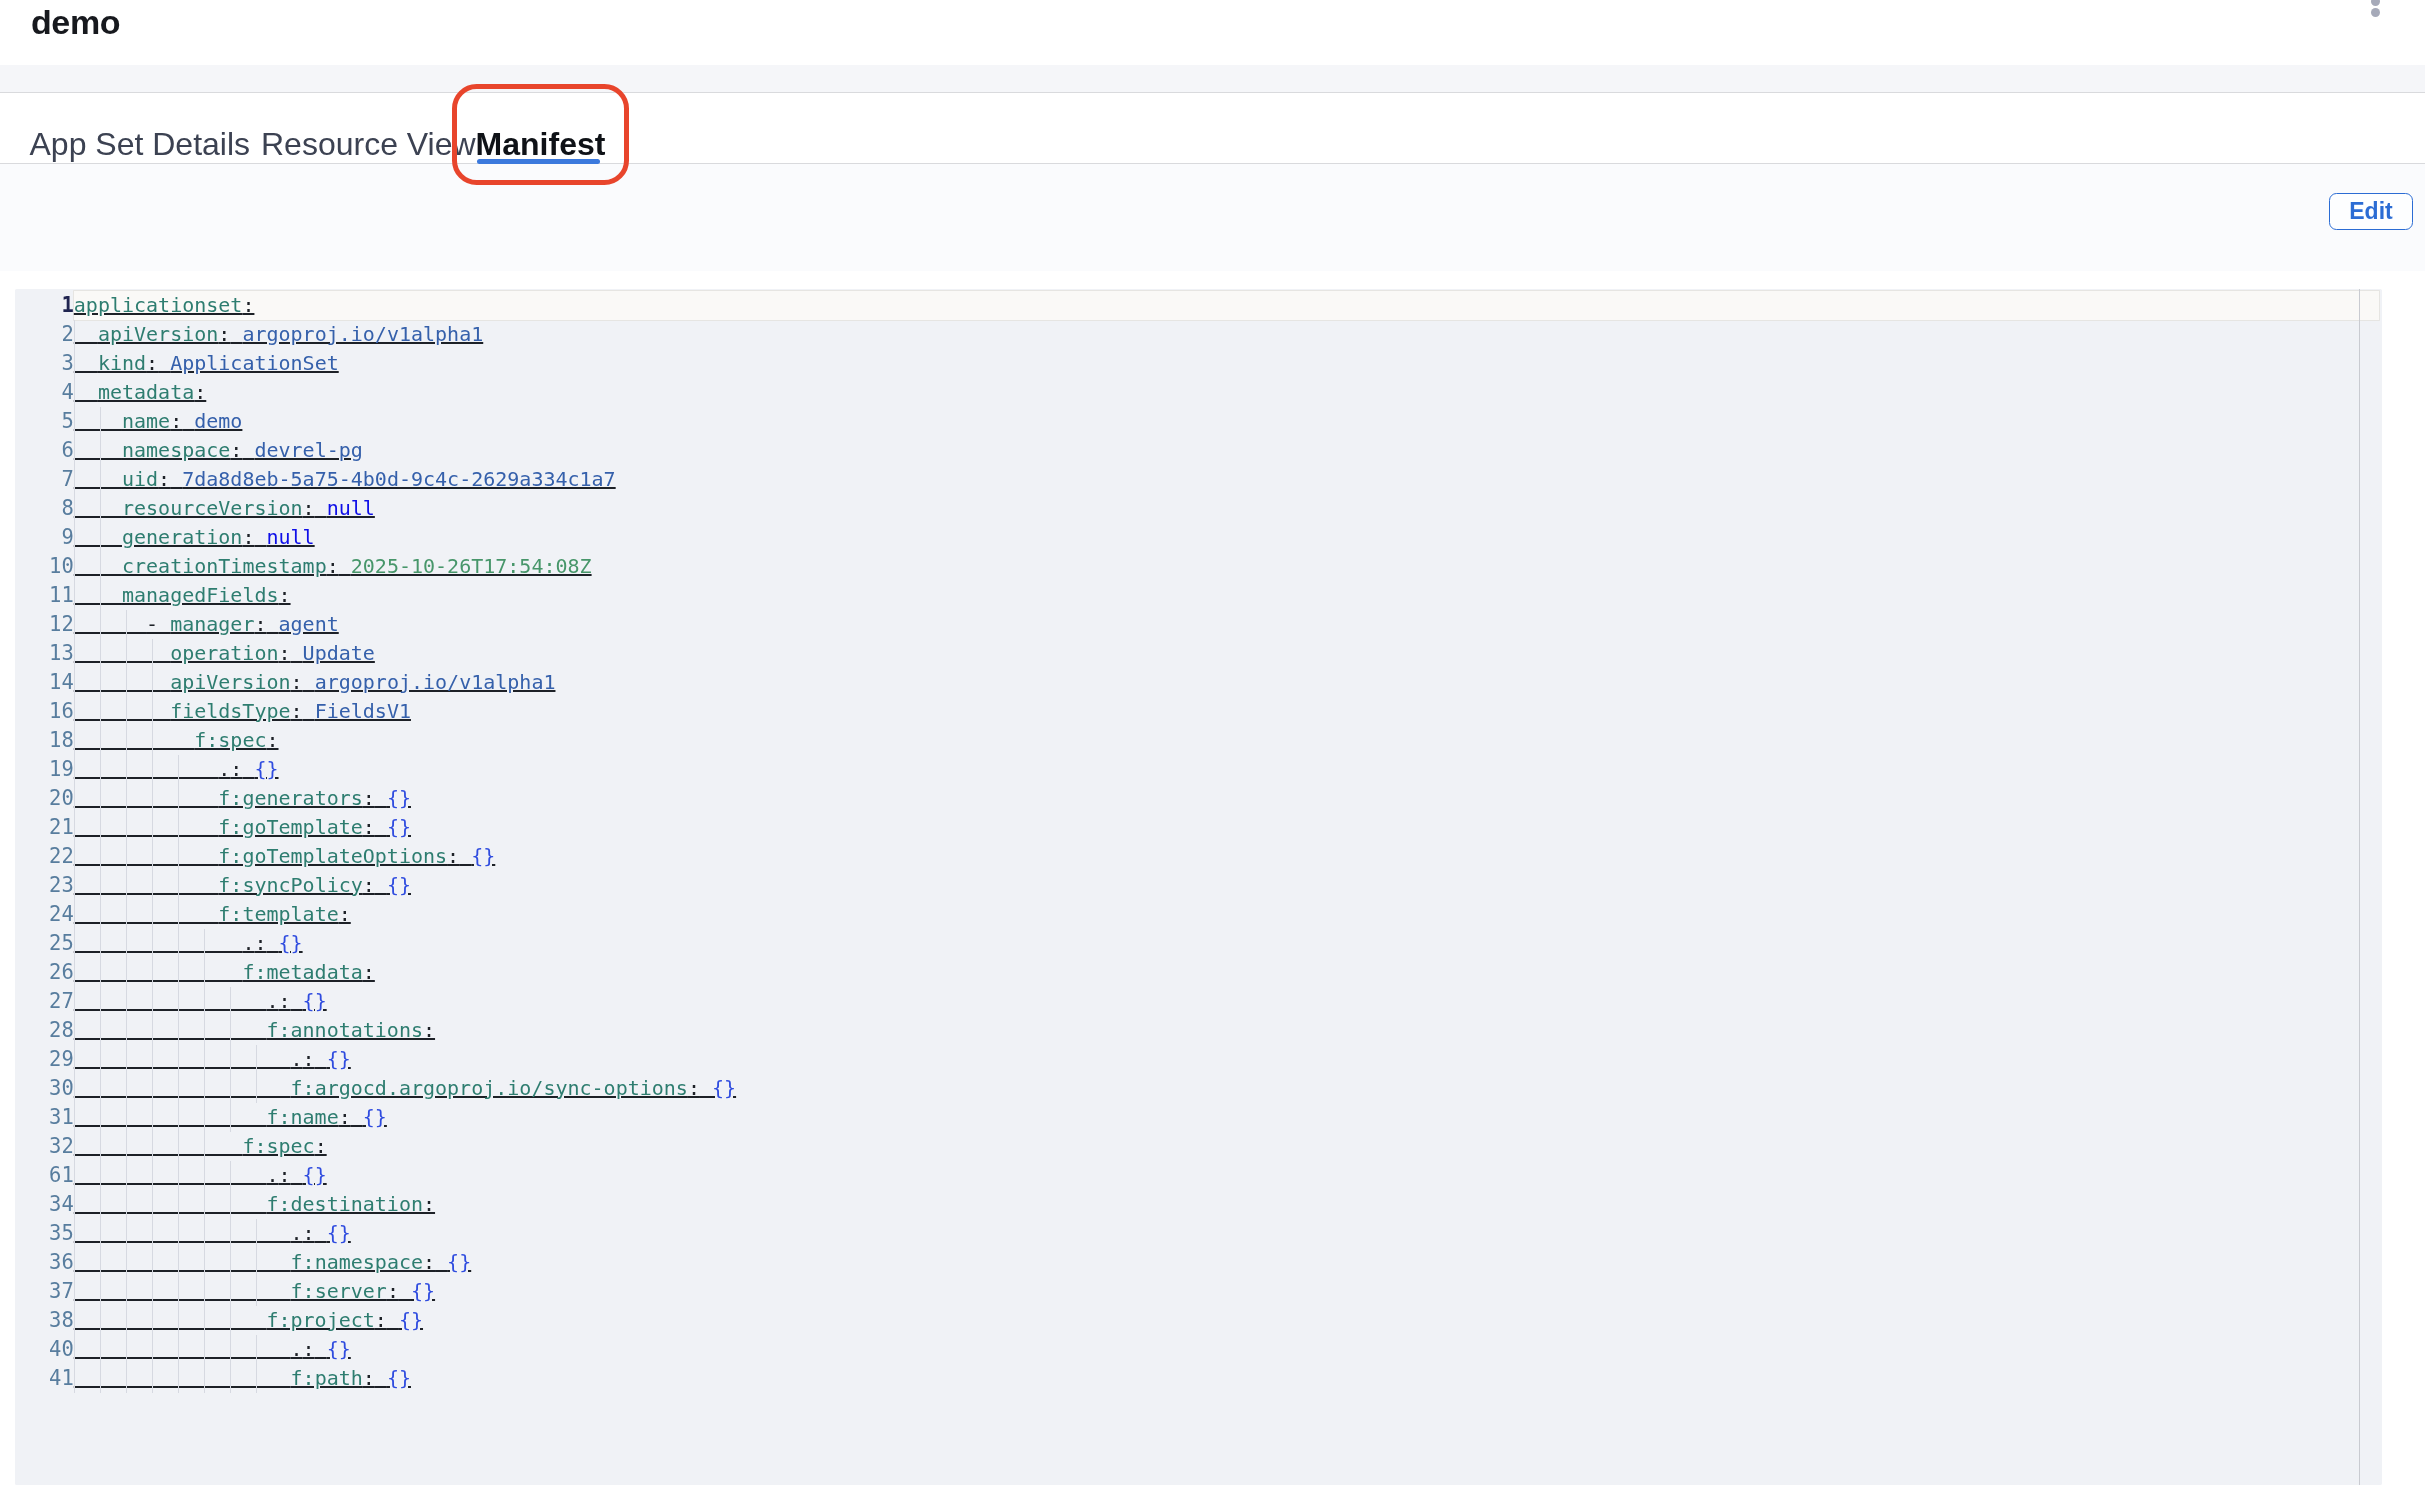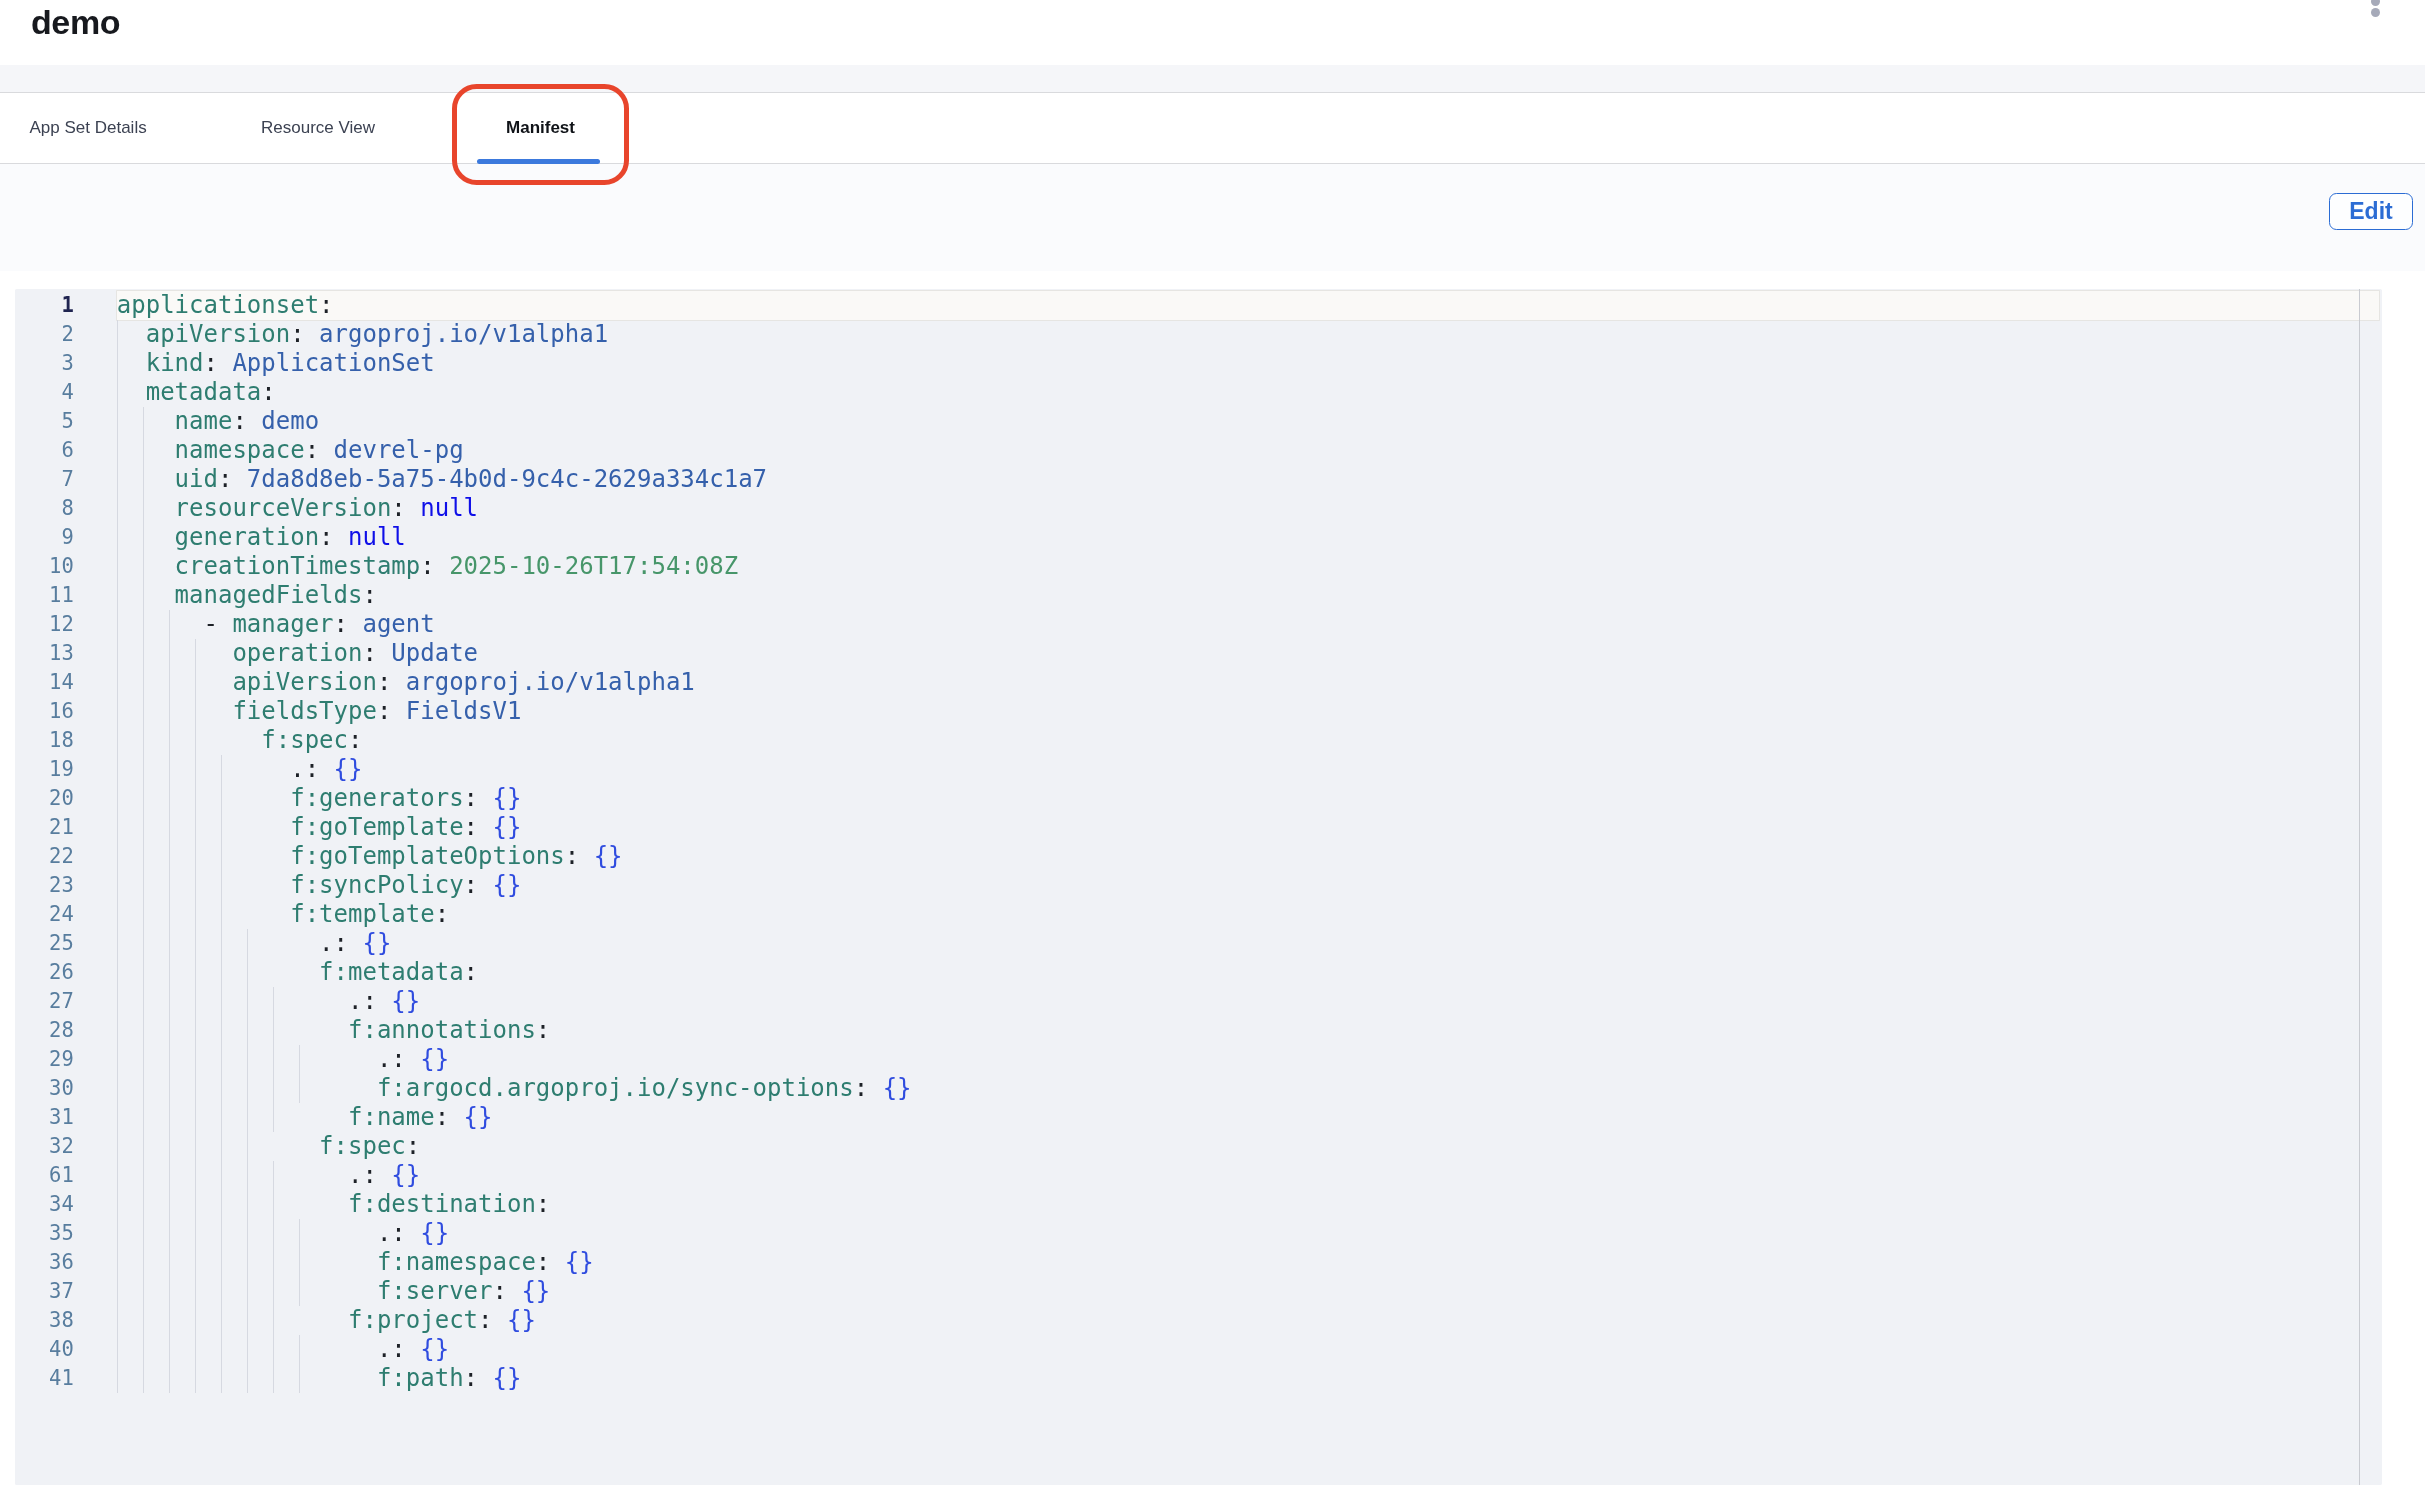--- a/index.html
+++ b/index.html
@@ -21,22 +21,22 @@
     position:absolute;left:31px;top:3.3px;
     font-size:34px;font-weight:700;color:#17191e;letter-spacing:-0.4px;
   }
   .kebab{position:absolute;left:2367px;top:-9.8px;width:16.4px;height:36px;cursor:pointer;}
   .kebab .dot{width:9px;height:9px;border-radius:50%;background:#a6aab9;position:absolute;left:4.1px;}.kebab .d2{top:6.6px}.kebab .d3{top:18px}
   
   .band{position:absolute;left:0;top:65px;width:2426px;height:27px;background:var(--band-bg);border-bottom:0.8px solid var(--border);}
   .tabrow{position:absolute;left:0;top:93px;width:2426px;height:70px;background:#ffffff;border-bottom:0.8px solid var(--border);}
   .strip{position:absolute;left:0;top:164px;width:2426px;height:107px;background:var(--strip-bg);}
   
-  .tab{position:absolute;top:0;height:70px;display:flex;align-items:center;
-       font-size:17px;font-weight:500;color:var(--tab-inactive);cursor:pointer;white-space:nowrap;text-align:right;}
+  .tab{position:absolute;top:16px;height:70px;display:flex;align-items:center;
+       font-size:32px;font-weight:500;color:var(--tab-inactive);cursor:pointer;white-space:nowrap;text-align:right;}
   .tab:nth-child(1){left:29.5px;}
   .tab:nth-child(2){left:261px;}
   .tab:nth-child(3){left:479px;width:123px;justify-content:center;}
   .tab.active{font-weight:700;color:var(--tab-active);}
   .tab-underline{position:absolute;left:477px;top:66px;width:123px;height:4.9px;border-radius:2.5px;background:var(--underline);}
   .annotation{
     position:absolute;left:452px;top:84px;width:177px;height:101px;
     border:5.7px solid var(--accent-red);border-radius:24.6px;box-sizing:border-box;pointer-events:none;z-index:20;
   }
   
@@ -50,22 +50,22 @@
   .panel{
     position:absolute;left:14.8px;top:289px;width:2367px;height:1196px;
     background:var(--panel-bg);overflow:hidden;border-radius:1.6px;
   }
   .panel .scroll-divider{position:absolute;left:2344px;top:0;bottom:0;width:0.8px;background:var(--divider);}
   .rows{position:absolute;left:0;top:1.6px;right:0;}
   .row{display:flex;height:29px;line-height:29px;position:relative;}
   .ln{flex:none;width:59px;text-align:right;font-family:"DejaVu Sans Mono",monospace;
       font-size:20.5px;color:var(--ln);user-select:none;}
   .row.active .ln{color:var(--ln-active);font-weight:bold;}
-  .codewrap{flex:1;margin-left:43px;margin-right:3.3px;position:relative;
-      font-family:"DejaVu Sans Mono",monospace;font-size:24px;white-space:pre;color:var(--punc);}
+  .codewrap{flex:1;margin-right:3.3px;position:relative;
+      font-family:"DejaVu Sans Mono",monospace;font-size:20px;white-space:pre;color:var(--punc);text-decoration:underline;}
   .row.active .codewrap{background:var(--hl-bg);box-shadow:0 0 0 0.8px var(--hl-border);}
   .guides{position:absolute;left:0;top:0;height:100%;
       background:repeating-linear-gradient(to right,var(--guide) 0 0.8px,transparent 0.8px 26px);}
   .tok-key{color:var(--key);} .tok-punc{color:var(--punc);} .tok-val{color:var(--val);}
   .tok-kw{color:var(--kw);text-align:center;} .tok-brace{color:var(--brace);} .tok-num{color:var(--num);}
 </style>
 </head>
 <body>
 
 <div class="page-title">demo</div>

